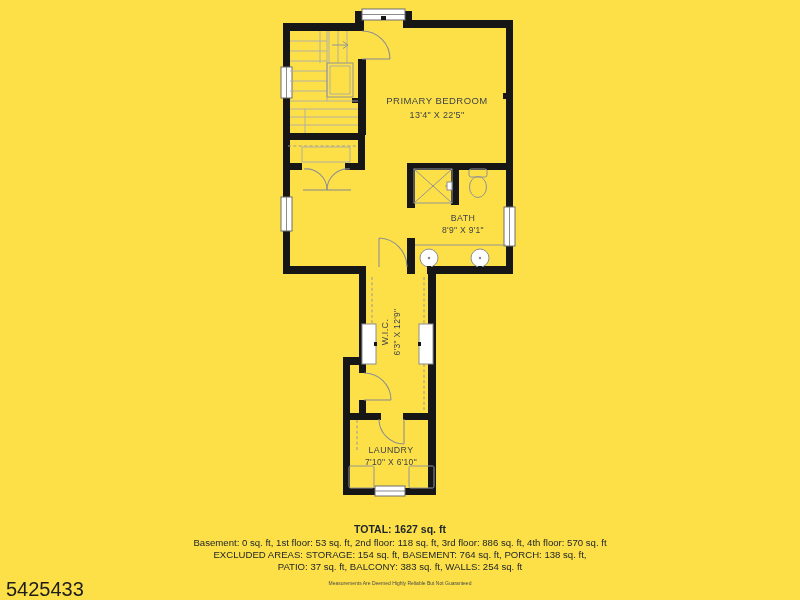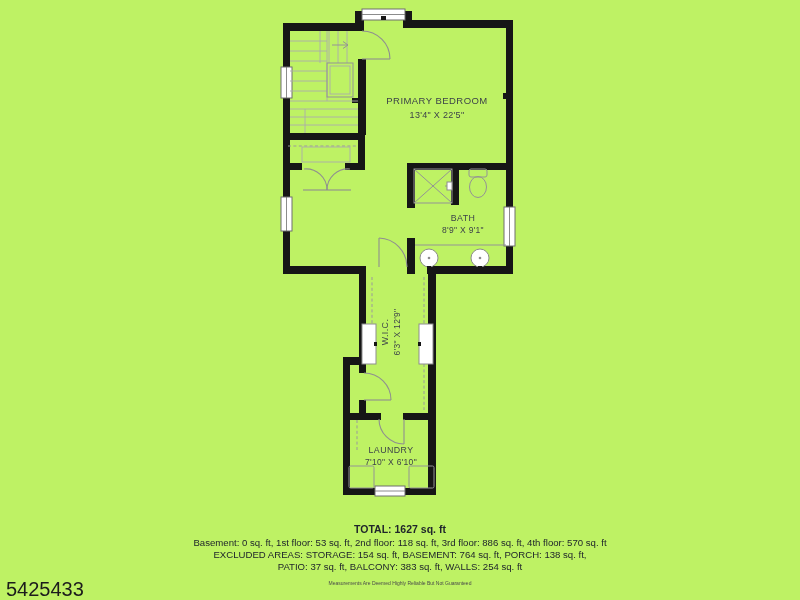--- a/index.html
+++ b/index.html
@@ -1,16 +1,16 @@
 <!DOCTYPE html>
 <html><head>
 <meta charset="utf-8">
 <style>
   html,body{margin:0;padding:0;background:#ffffff;}
-  .stage{position:relative;width:800px;height:600px;background:#bef264;overflow:hidden;
+  .stage{position:relative;width:800px;height:600px;background:#fde047;overflow:hidden;
          font-family:"Liberation Sans",sans-serif;}
   svg{display:block}
   .wall{fill:#161616;stroke:none}
   .nub{fill:#161616}
   .win{fill:#ffffff;stroke:#6f6f6f;stroke-width:1}
   .winline{stroke:#6f6f6f;stroke-width:0.8;fill:none}
   .fx{fill:none;stroke:#949494;stroke-width:1}
   .fxlight{fill:none;stroke:#ababab;stroke-width:0.9}
   .fxfill{fill:#ffffff;stroke:#8d8d8d;stroke-width:1}
   .door{fill:none;stroke:#8f8f8f;stroke-width:1.1}

